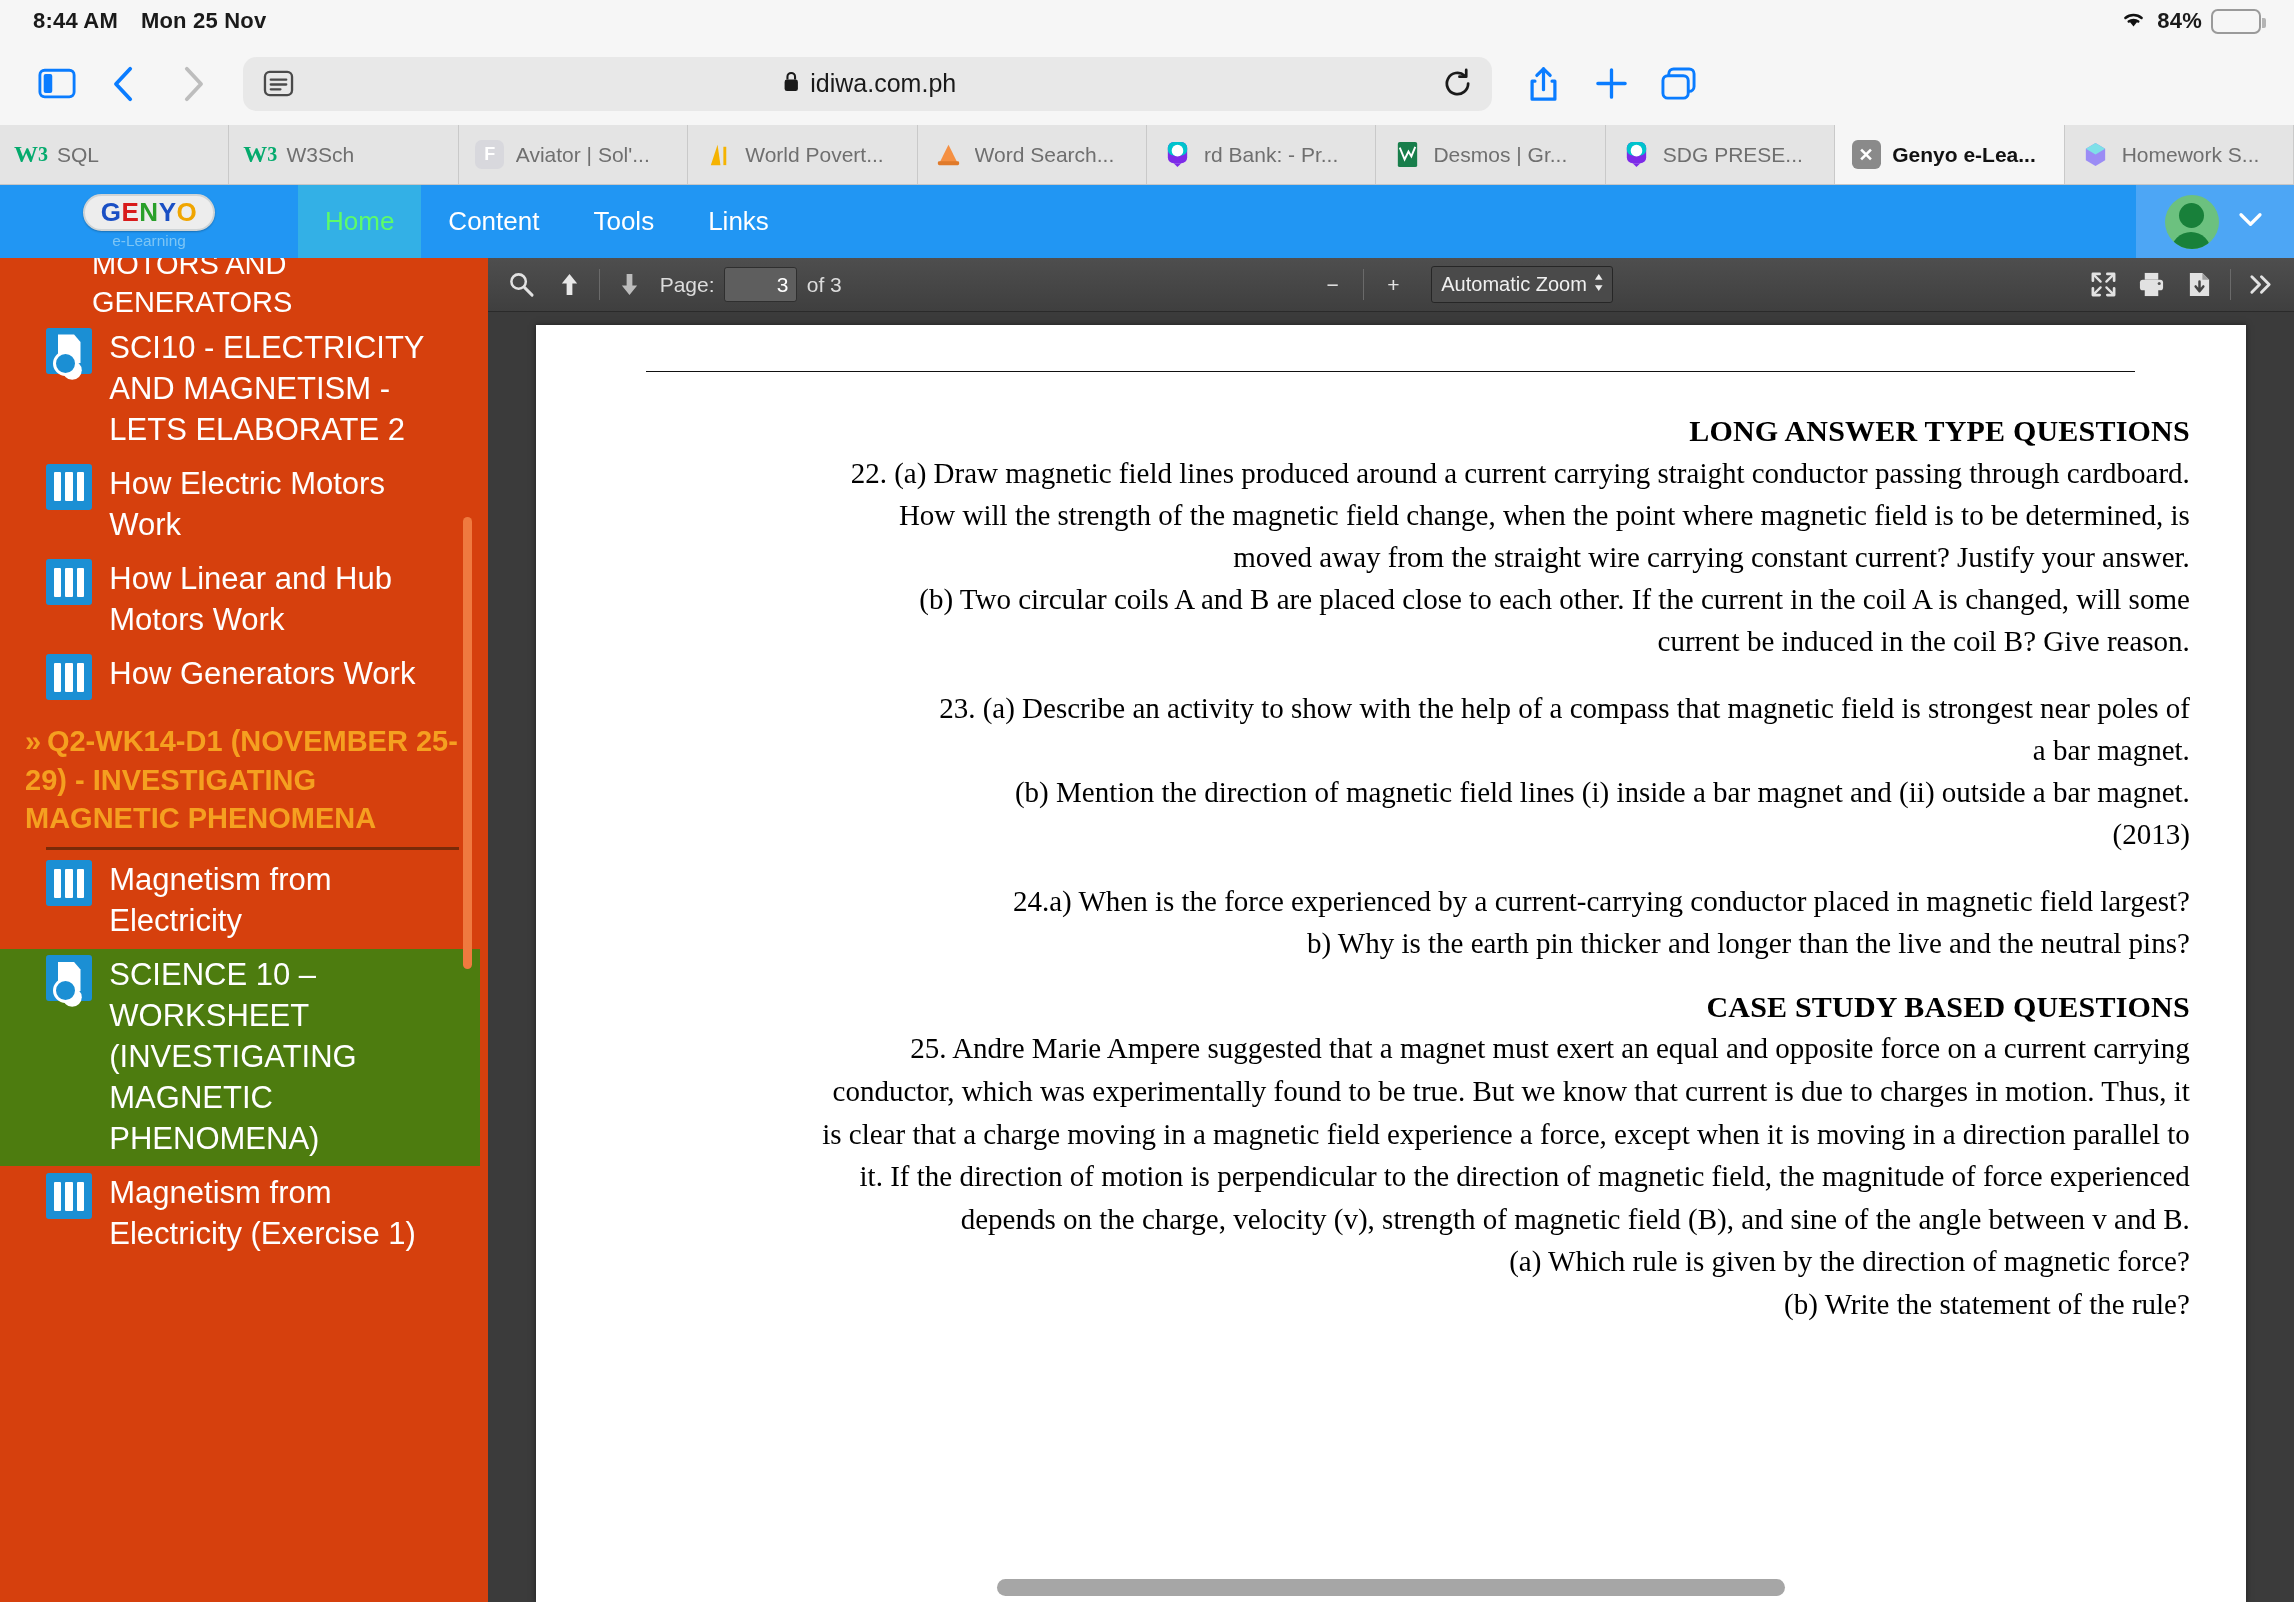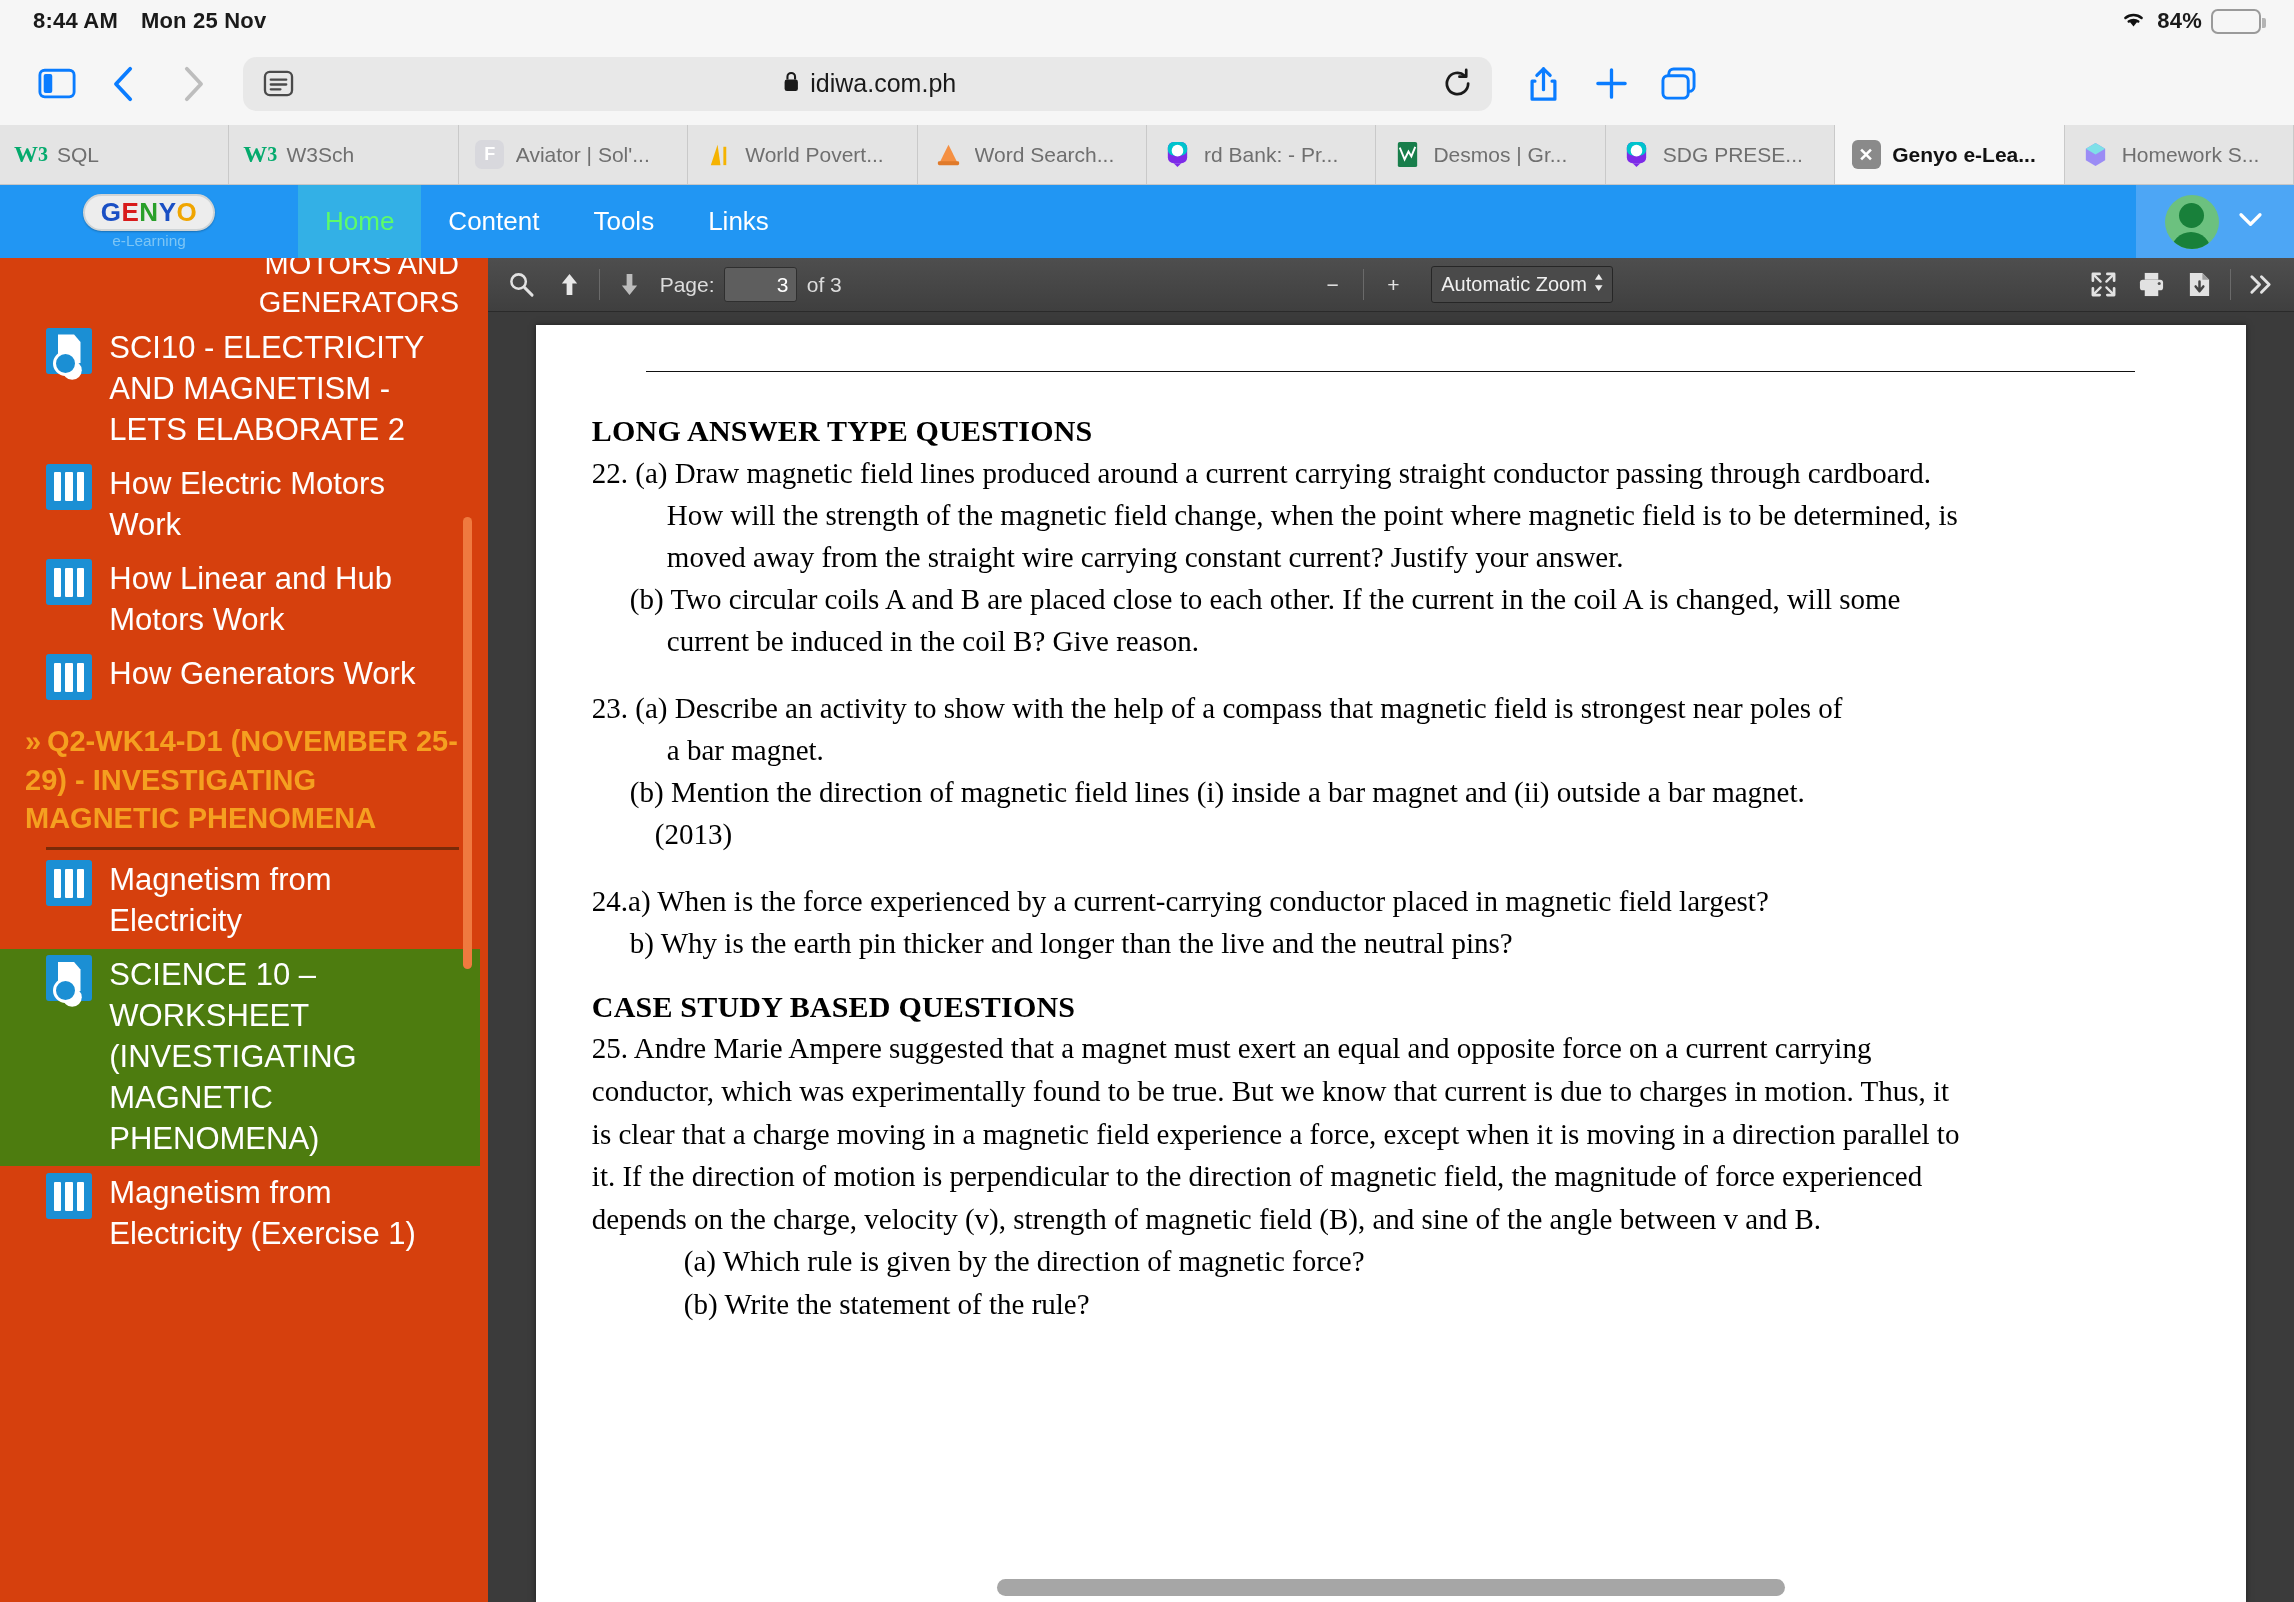--- a/index.html
+++ b/index.html
@@ -202,20 +202,21 @@
   .zoom-ctrl { display: flex; align-items: center; margin-left: auto; }
 
   .pdf-stage {
     flex: 1; overflow: hidden; position: relative;
     background: #3b3b3b; display: flex; justify-content: center; padding-top: 13.4px;
   }
   .pdf-page {
     width: 1710px; background: #fff; padding: 40px 56px 67px 56px;
     font-family: "Liberation Serif", serif; color: #000;
     box-shadow: 0 0 5.8px rgba(0,0,0,.5);
+    text-align: right;
   }
   .pdf-rule { border-top: 1.9px solid #111; width: 1489px; margin: 5.8px auto 42px auto; }
   .pdf-h { font-size: 30px; font-weight: 700; letter-spacing: 0.2px; margin-bottom: 3.8px; }
   .q-line { font-size: 29px; line-height: 1.45; }
   .blk { margin-bottom: 25px; }
   .ind-0 { margin-left: 0; }
   .ind-2 { margin-left: 75px; }
   .ind-3 { margin-left: 38px; }
   .ind-4 { margin-left: 92px; }
   .para { font-size: 29px; line-height: 1.47; }
@@ -415,21 +416,21 @@
         </svg>
     </span>
   </div>
 </div>
 
 <div class="content-area">
 
   <div class="sidebar">
     <div class="sb-scrollbar"></div>
 
-    <div class="sb-headtext" style="margin-top:-17.3px;text-align:right;">MOTORS AND GENERATORS</div>
+    <div class="sb-headtext" style="margin-top:-17.3px;">MOTORS AND GENERATORS</div>
 
     <div class="sb-item">
       <span class="sb-icon icon-doc"></span>
       <span class="sb-label">SCI10 - ELECTRICITY AND MAGNETISM - LETS ELABORATE 2</span>
     </div>
     <div class="sb-item">
       <span class="sb-icon icon-slides">
           <i></i>
           <i></i>
           <i></i>

